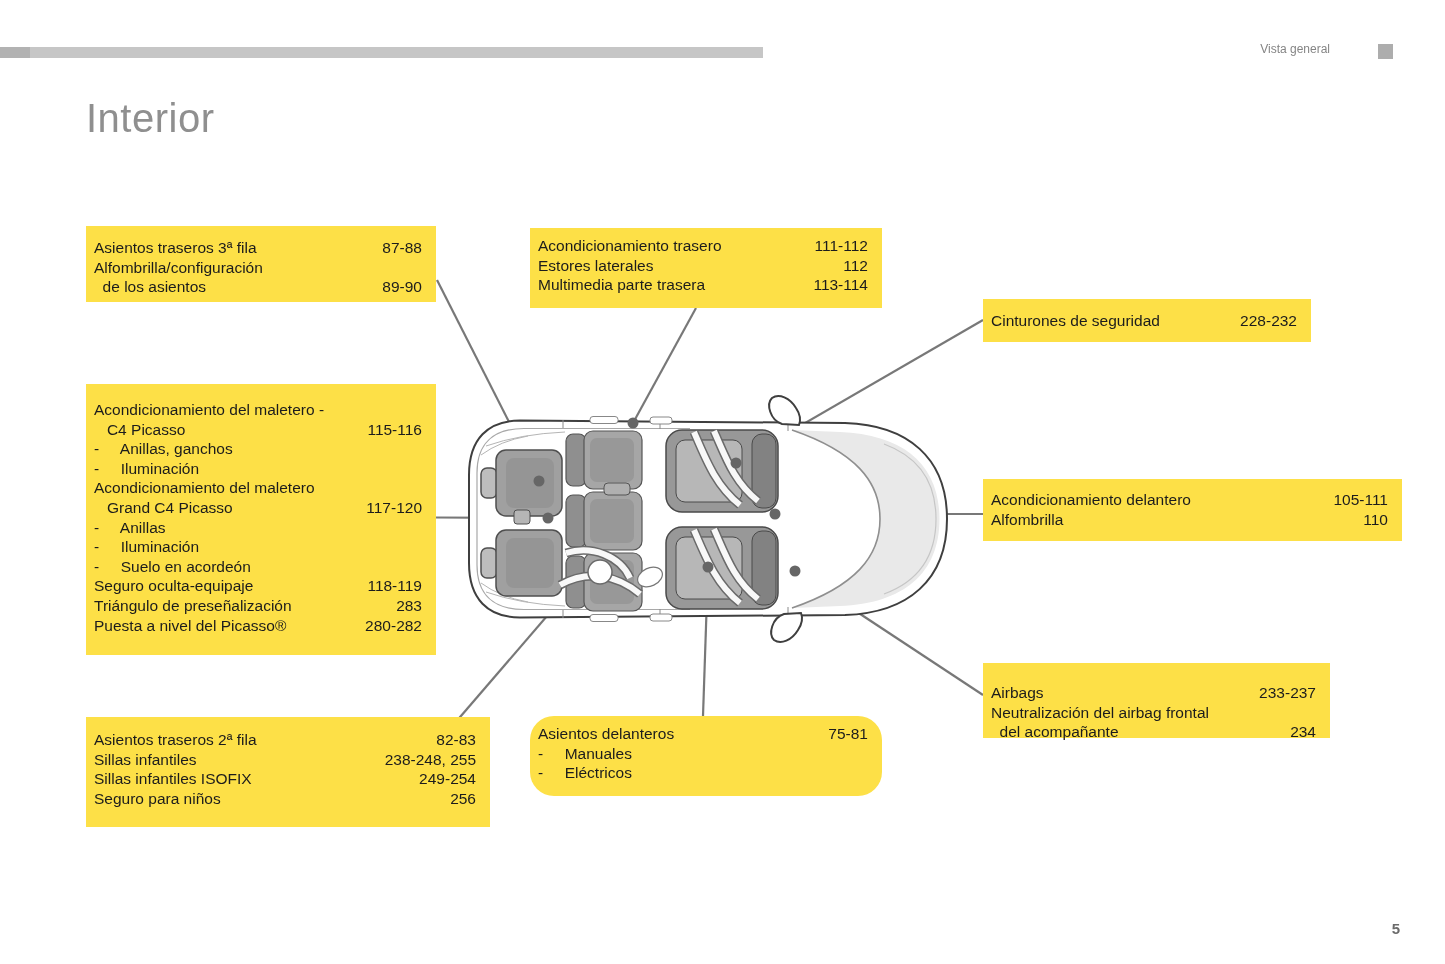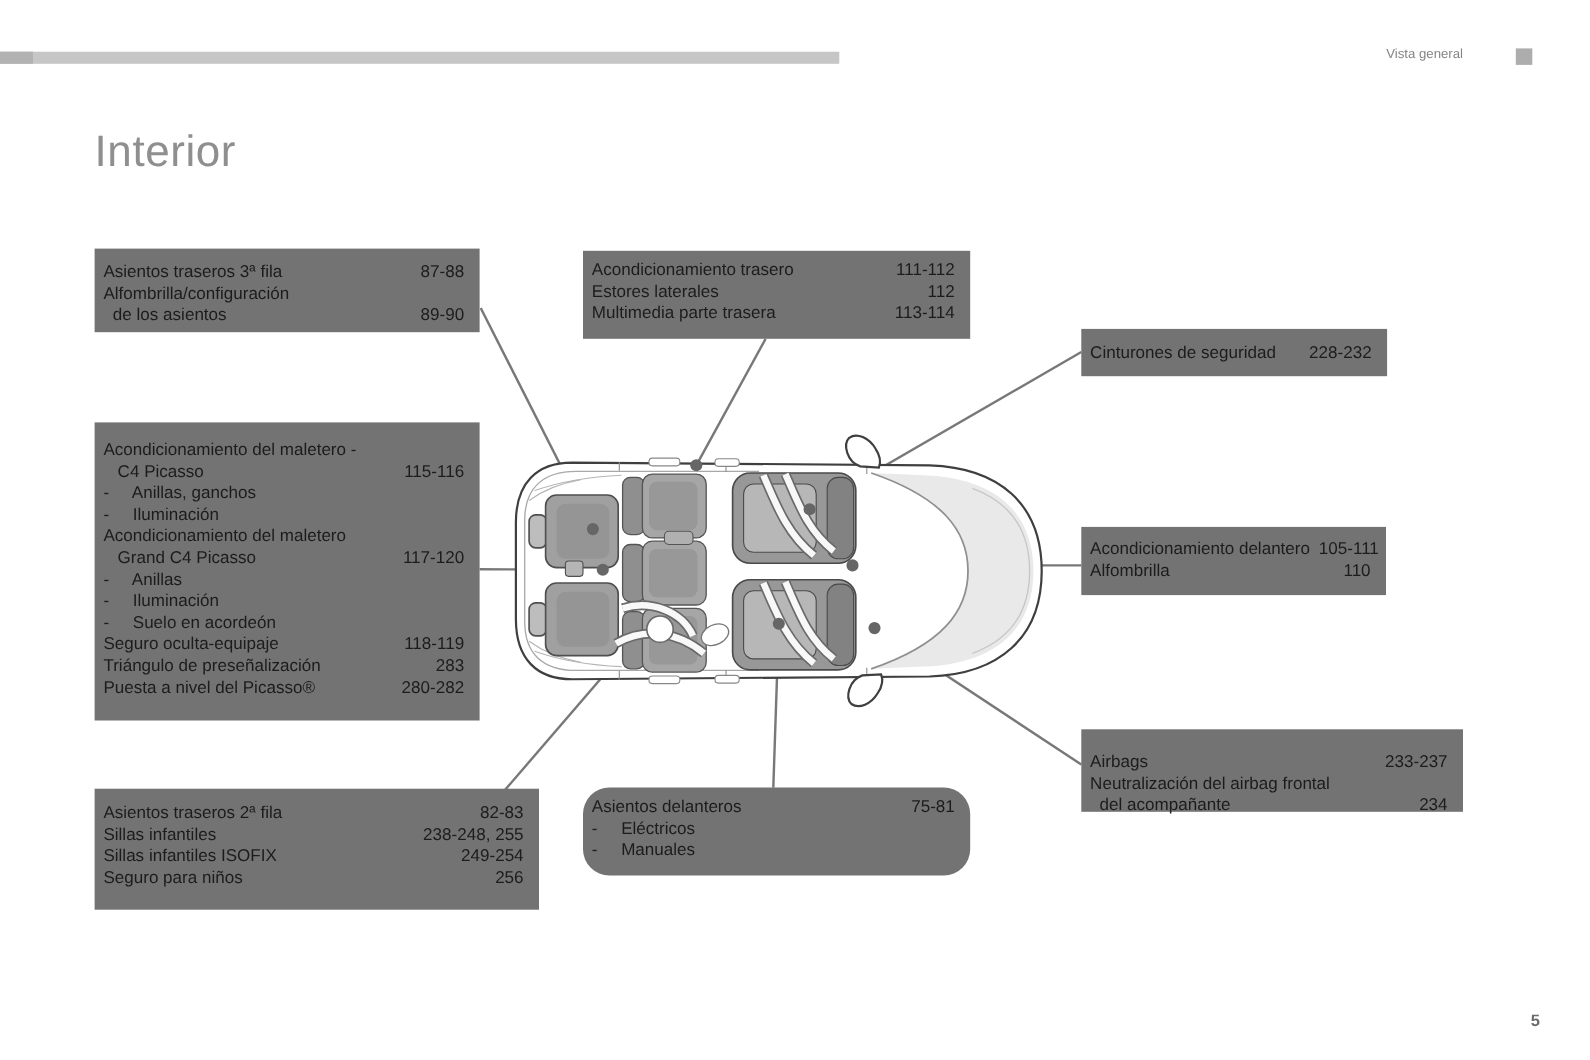--- a/index.html
+++ b/index.html
@@ -4,24 +4,24 @@
 <style>
   html,body{margin:0;padding:0;background:#ffffff;}
   #page{position:relative;width:1445px;height:964px;background:#ffffff;overflow:hidden;
         font-family:"Liberation Sans",sans-serif;color:#1c1c1c;}
   
   #top-bar{position:absolute;left:0;top:47px;width:763px;height:11px;background:#c6c6c6;}
   #top-bar-cap{position:absolute;left:0;top:47px;width:30px;height:11px;background:#b2b2b2;}
   #section-label{position:absolute;top:42px;right:115px;font-size:12px;color:#858585;}
   #section-square{position:absolute;top:44px;left:1378px;width:15px;height:15px;background:#adadad;}
   #page-title{position:absolute;left:86px;top:96px;font-size:40px;font-weight:300;
-              letter-spacing:.5px;color:#8f8f8f;margin-top:20px;}
+              letter-spacing:.5px;color:#8f8f8f;}
   #page-num{position:absolute;top:920px;right:45px;font-size:15px;font-weight:bold;color:#6b6b6b;}
   
-  .box{position:absolute;background:#737373;box-sizing:border-box;z-index:2;
+  .box{position:absolute;background:#fde047;box-sizing:border-box;z-index:2;
        font-size:15.5px;line-height:19.6px;padding:10px 14px 10px 8px;}
   .row{display:flex;justify-content:space-between;}
   .txt{white-space:pre;}
   .pg{white-space:pre;text-align:right;margin-left:8px;}
   
   #diagram{position:absolute;left:0;top:0;width:1445px;height:964px;z-index:1;}
 </style>
 </head>
 <body>
 
@@ -176,21 +176,21 @@
     <div class="row">
         <span class="txt">Estores laterales</span>
         <span class="pg">112</span>
       </div>
     <div class="row">
         <span class="txt">Multimedia parte trasera</span>
         <span class="pg">113-114</span>
       </div>
   </div>
 
-  <div class="box" style="left:983px;top:299px;width:278px;height:43px;padding-top:12px;">
+  <div class="box" style="left:983px;top:299px;width:328px;height:43px;padding-top:12px;">
     <div class="row">
         <span class="txt">Cinturones de seguridad</span>
         <span class="pg">228-232</span>
       </div>
   </div>
 
   <div class="box" style="left:86px;top:384px;width:350px;height:271px;padding-top:16px;">
     <div class="row">
         <span class="txt">Acondicionamiento del maletero -</span>
         <span class="pg"></span>
@@ -234,21 +234,21 @@
     <div class="row">
         <span class="txt">Triángulo de preseñalización</span>
         <span class="pg">283</span>
       </div>
     <div class="row">
         <span class="txt">Puesta a nivel del Picasso®</span>
         <span class="pg">280-282</span>
       </div>
   </div>
 
-  <div class="box" style="left:983px;top:479px;width:277px;height:62px;padding-top:11px;">
+  <div class="box" style="left:983px;top:479px;width:419px;height:62px;padding-top:11px;">
     <div class="row">
         <span class="txt">Acondicionamiento delantero</span>
         <span class="pg">105-111</span>
       </div>
     <div class="row">
         <span class="txt">Alfombrilla</span>
         <span class="pg">110</span>
       </div>
   </div>
 
@@ -285,22 +285,22 @@
         <span class="pg">256</span>
       </div>
   </div>
 
   <div class="box" style="left:530px;top:716px;width:352px;height:80px;padding-top:8px;border-radius:24px;">
     <div class="row">
         <span class="txt">Asientos delanteros</span>
         <span class="pg">75-81</span>
       </div>
     <div class="row">
+        <span class="txt">-     Manuales</span>
+        <span class="pg"></span>
+      </div>
+    <div class="row">
         <span class="txt">-     Eléctricos</span>
         <span class="pg"></span>
       </div>
-    <div class="row">
-        <span class="txt">-     Manuales</span>
-        <span class="pg"></span>
-      </div>
   </div>
 
 </div>
 
 </body></html>

